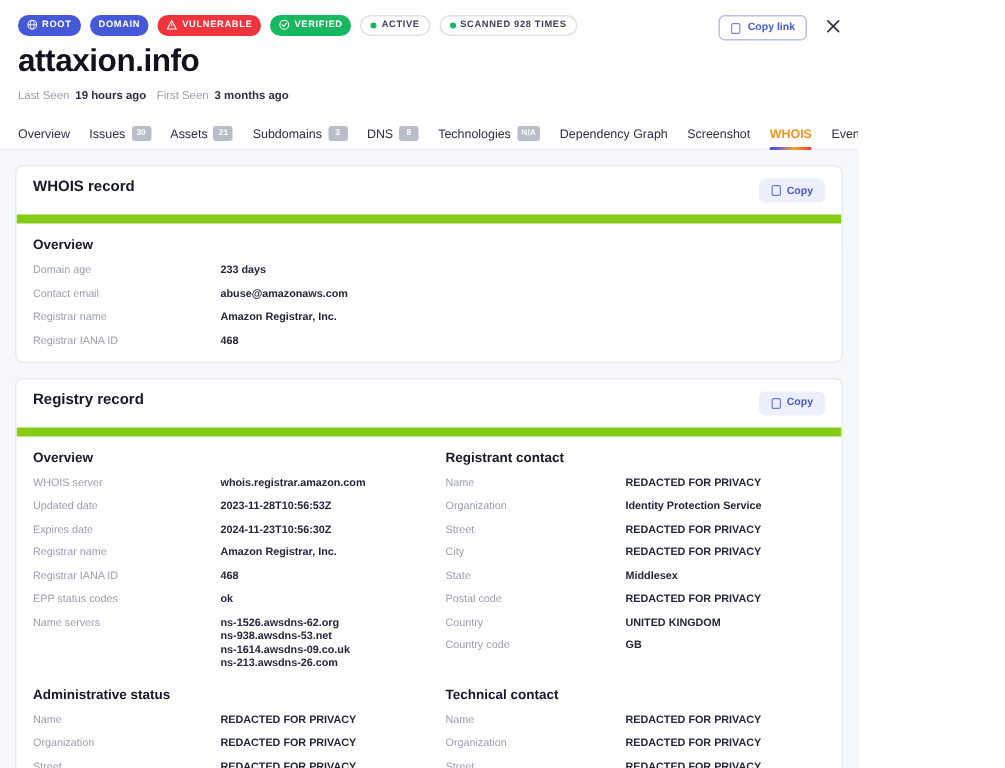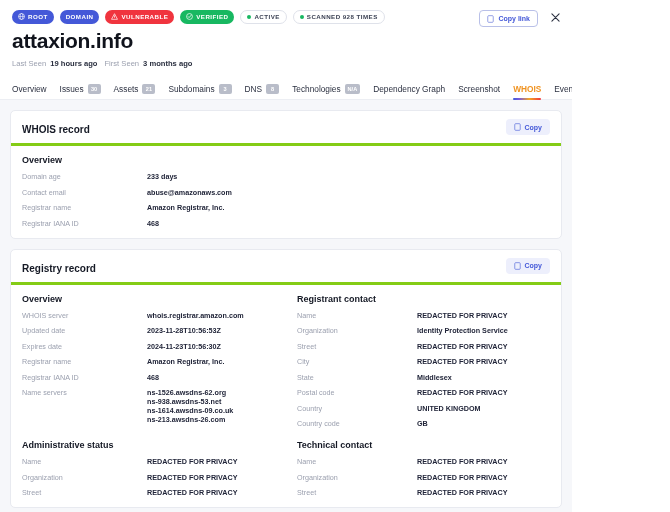--- a/index.html
+++ b/index.html
@@ -86,22 +86,22 @@
   }
 
   
   .body { background: #f6f7fa; padding: 10px 10px 0 10px; height: calc(512px - 95px); overflow: hidden; }
 
   .card {
     background: #fff; border: 1px solid #e8eaf0; border-radius: 5px;
     margin-bottom: 10px; overflow: hidden;
   }
   .card-head {
-    display: flex; align-items: flex-end; justify-content: space-between;
-    padding: 8px 11px; border-bottom: 3px solid #84cc16; gap: 33px;
+    display: flex; align-items: flex-start; justify-content: space-between;
+    padding: 8px 11px; border-bottom: 6px solid #84cc16; gap: 33px;
   }
   .card-title { font-size: 10px; font-weight: bold; color: #151925; }
   .copy-btn {
     display: inline-flex; align-items: center; gap: 4px;
     height: 16px; padding: 0 8px; border-radius: 4px;
     background: #edeffc; color: #4458d8; border: none;
     font-size: 7px; font-weight: bold; cursor: pointer;
     font-family: "Liberation Sans", sans-serif;
   }
   .copy-btn .cico svg { display:block; width:7px; height:8px; }
@@ -305,20 +305,24 @@
                 </div>
                 <div class="kv">
                   <div class="k">Registrar name</div>
                   <div class="v">Amazon Registrar, Inc.</div>
                 </div>
                 <div class="kv">
                   <div class="k">Registrar IANA ID</div>
                   <div class="v">468</div>
                 </div>
                 <div class="kv">
+                  <div class="k">EPP status codes</div>
+                  <div class="v">ok</div>
+                </div>
+                <div class="kv">
                   <div class="k">Name servers</div>
                   <div class="v">ns-1526.awsdns-62.org
 ns-938.awsdns-53.net
 ns-1614.awsdns-09.co.uk
 ns-213.awsdns-26.com</div>
                 </div>
               </div>
           </div>
           <div class="col right col-narrow">
             <div class="section-title">Registrant contact</div>

